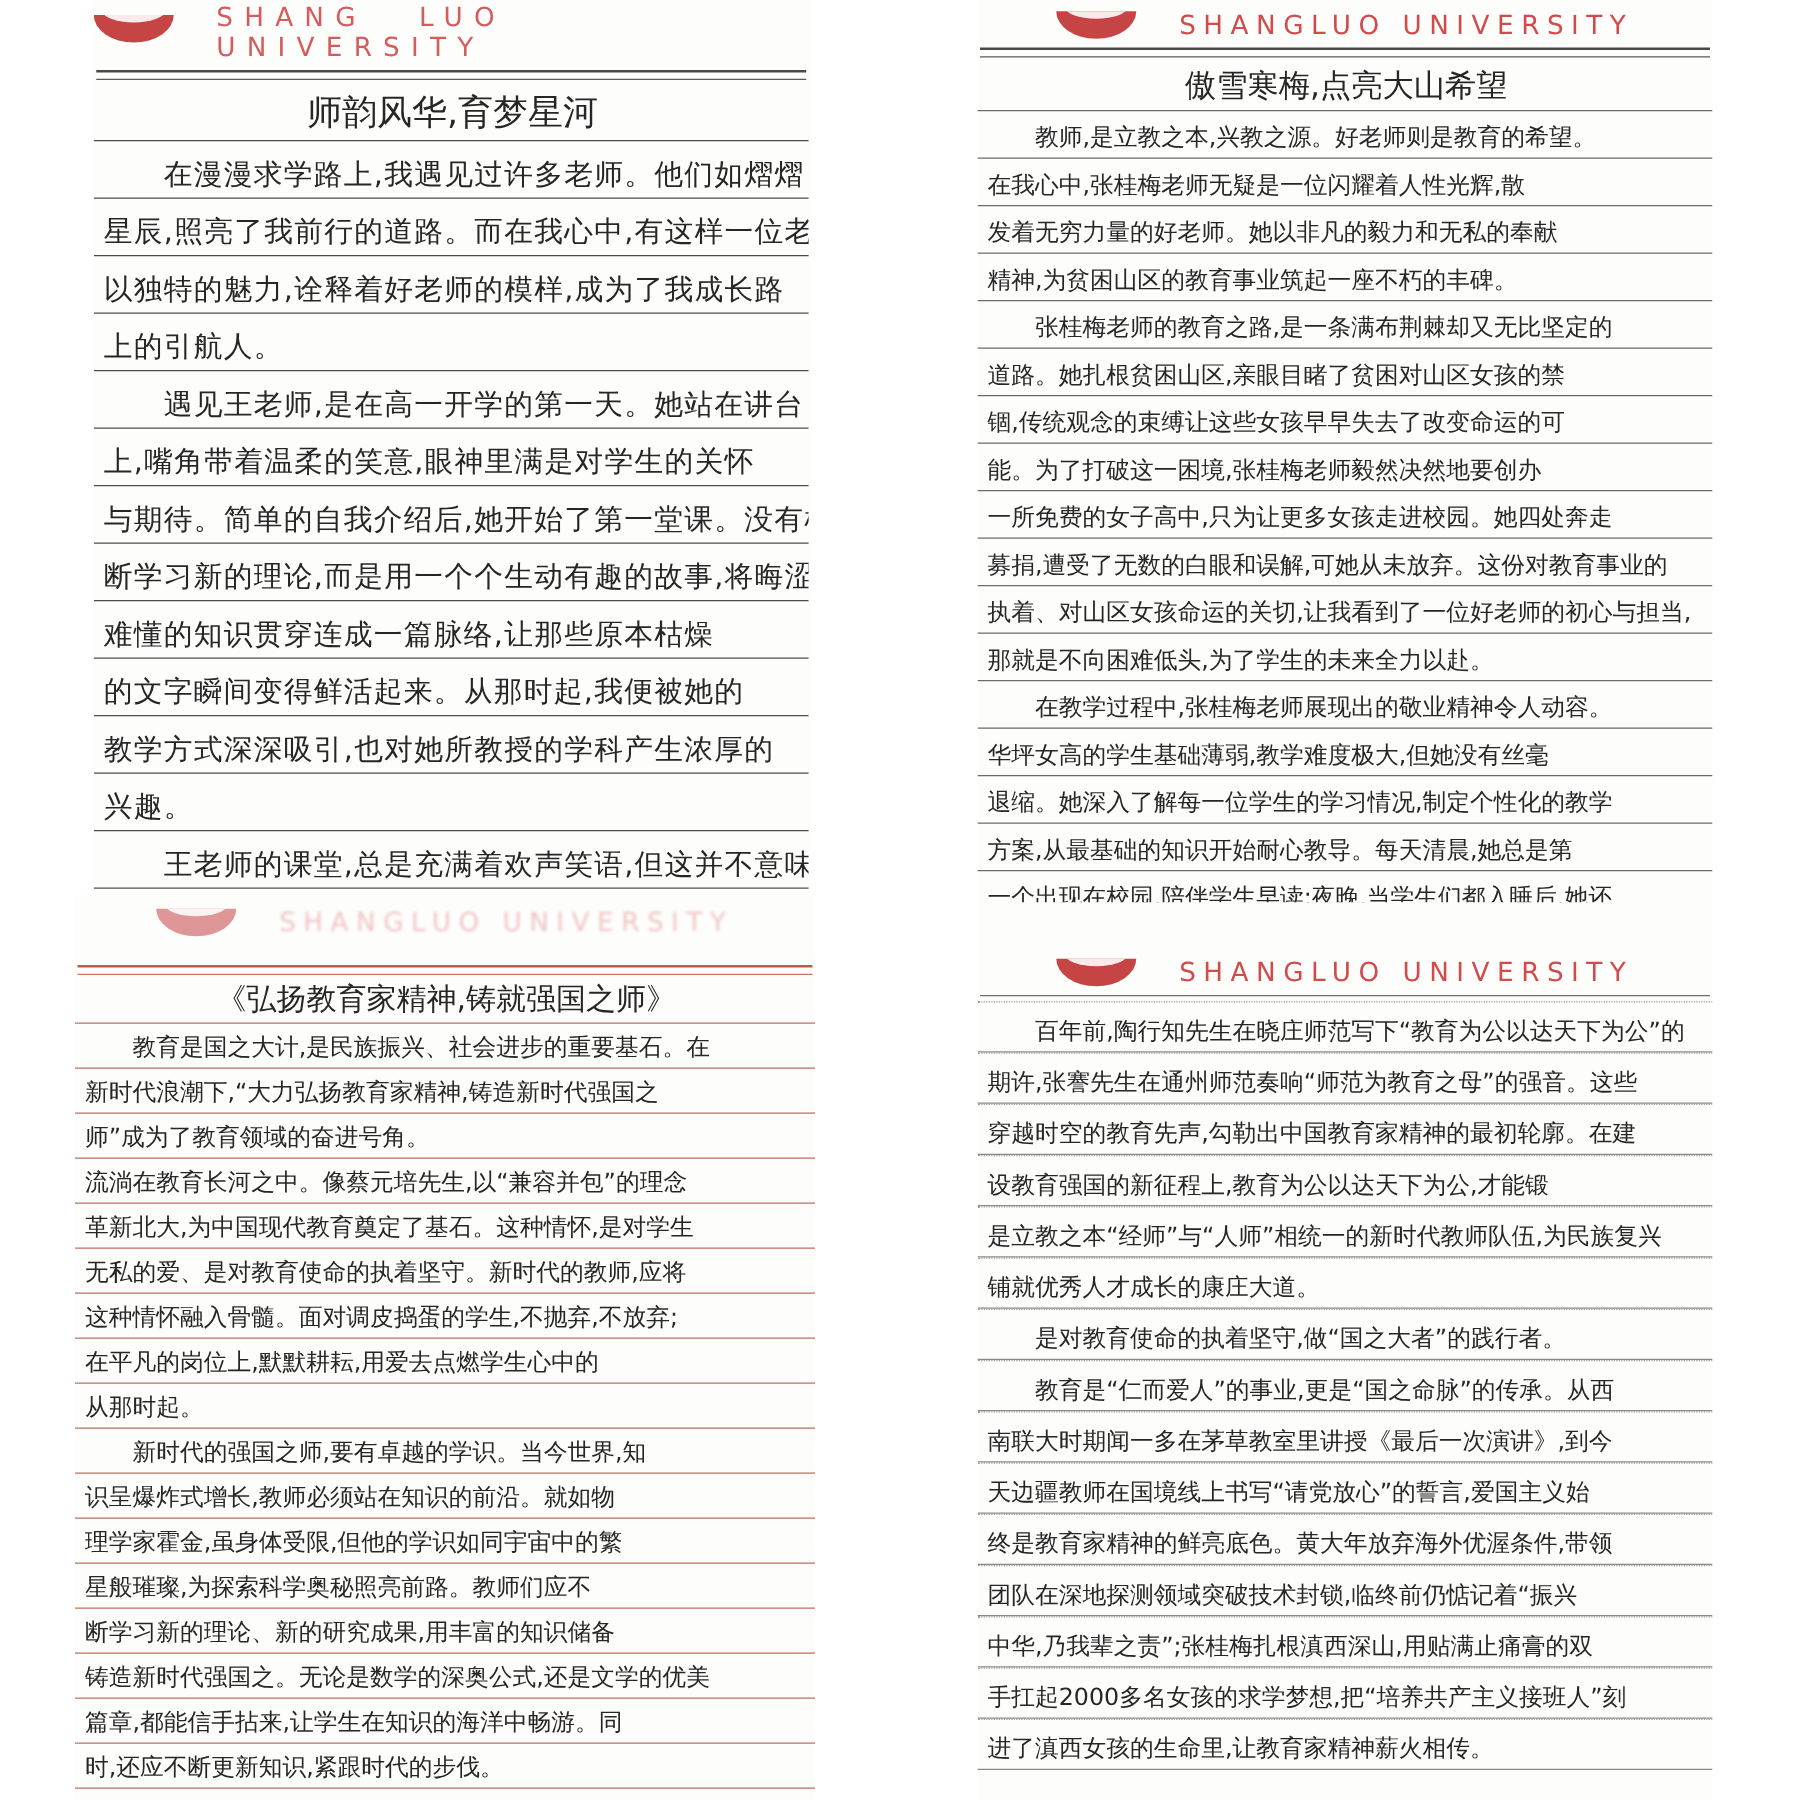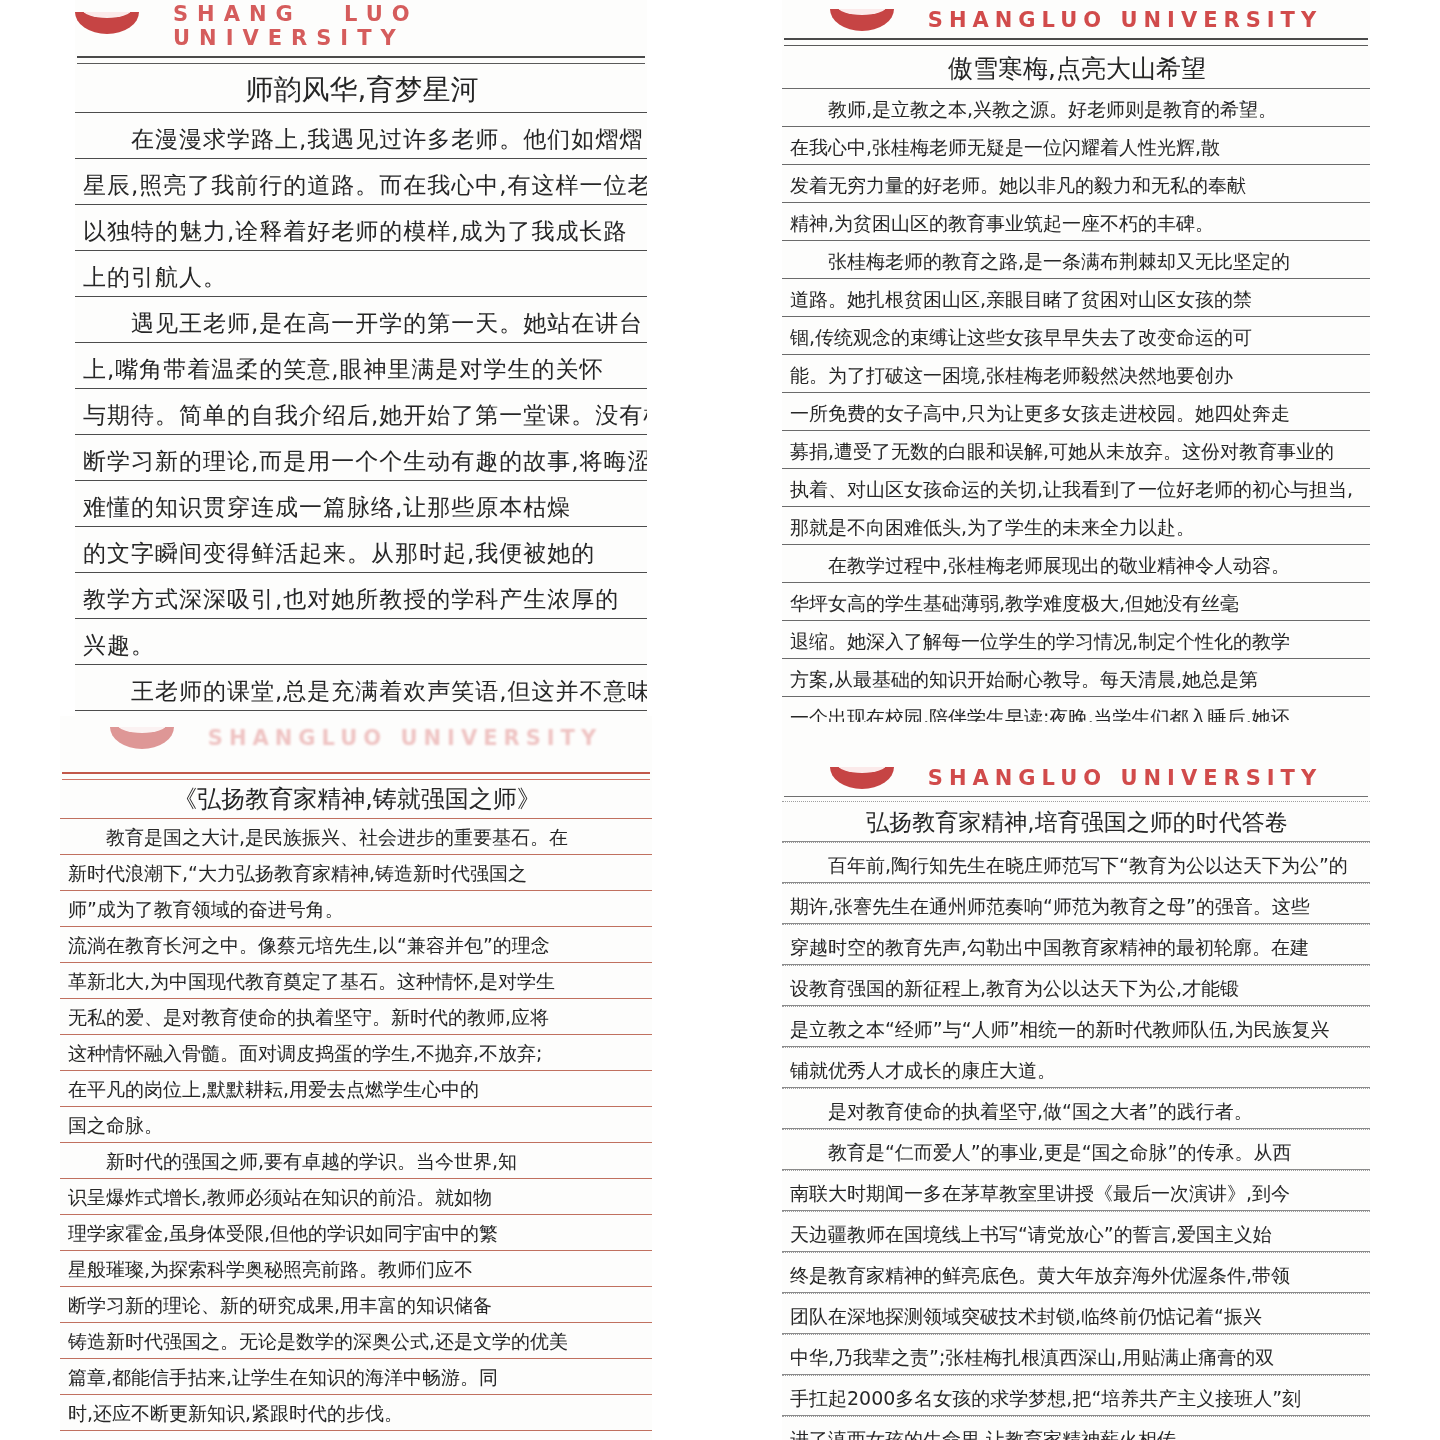--- a/index.html
+++ b/index.html
@@ -1,20 +1,20 @@
 <!DOCTYPE html>
 <html><head>
 <meta charset="utf-8">
 <style>
   html,body{margin:0;padding:0;background:#ffffff;}
   .canvas{position:relative;width:1440px;height:1440px;background:#ffffff;overflow:hidden;
           font-family:"DejaVu Sans",sans-serif;color:#262626;}
   .page{position:absolute;background:#fdfdfc;overflow:hidden;}
   .page-header{display:flex;justify-content:center;align-items:center;gap:34px;}
-  .uni-name{font-weight:bold;color:#d14b4b;letter-spacing:6px;font-size:21px;}
+  .uni-name{font-weight:normal;color:#d14b4b;letter-spacing:6px;font-size:21px;}
   .seal{width:64px;height:22px;border-radius:0 0 32px 32px/0 0 22px 22px;background:#c64444;position:relative;overflow:hidden;flex:0 0 auto;}
   .seal::after{content:"";position:absolute;left:7px;right:7px;top:-13px;height:19px;border-radius:50%;background:#fbeaea;}
   .head-rule{height:5px;border-top:2px solid #4a4a4a;border-bottom:1.5px solid #5a5a5a;margin:6px 2px 0 2px;}
   .rows{position:relative;}
   .row,.title-row{position:relative;display:flex;align-items:flex-end;}
   .row span,.title-row span{display:block;width:100%;white-space:nowrap;overflow:hidden;padding:0 6px 3px 8px;}
   .title-row span{text-align:center;}
   
   .p0{left:75px;top:0;width:572px;height:716px;}
   .p0 .page-header{padding-top:2px;}
@@ -196,21 +196,21 @@
         <div class="row">
           <span>无私的爱、是对教育使命的执着坚守。新时代的教师,应将</span>
         </div>
         <div class="row">
           <span>这种情怀融入骨髓。面对调皮捣蛋的学生,不抛弃,不放弃;</span>
         </div>
         <div class="row">
           <span>在平凡的岗位上,默默耕耘,用爱去点燃学生心中的</span>
         </div>
         <div class="row">
-          <span>国之命脉。</span>
+          <span>从那时起。</span>
         </div>
         <div class="row">
           <span>　　新时代的强国之师,要有卓越的学识。当今世界,知</span>
         </div>
         <div class="row">
           <span>识呈爆炸式增长,教师必须站在知识的前沿。就如物</span>
         </div>
         <div class="row">
           <span>理学家霍金,虽身体受限,但他的学识如同宇宙中的繁</span>
         </div>
@@ -231,23 +231,20 @@
         </div>
       </div>
   </div>
 
   <div class="page p3">
     <div class="page-header">
       <div class="seal"></div>
       <div class="uni-name">SHANGLUO UNIVERSITY</div>
     </div>
     <div class="head-rule"></div>
-    <div class="title-row">
-        <span>弘扬教育家精神,培育强国之师的时代答卷</span>
-      </div>
     <div class="rows">
 
     <div class="row">
           <span>　　百年前,陶行知先生在晓庄师范写下“教育为公以达天下为公”的</span>
         </div>
         <div class="row">
           <span>期许,张謇先生在通州师范奏响“师范为教育之母”的强音。这些</span>
         </div>
         <div class="row">
           <span>穿越时空的教育先声,勾勒出中国教育家精神的最初轮廓。在建</span>

